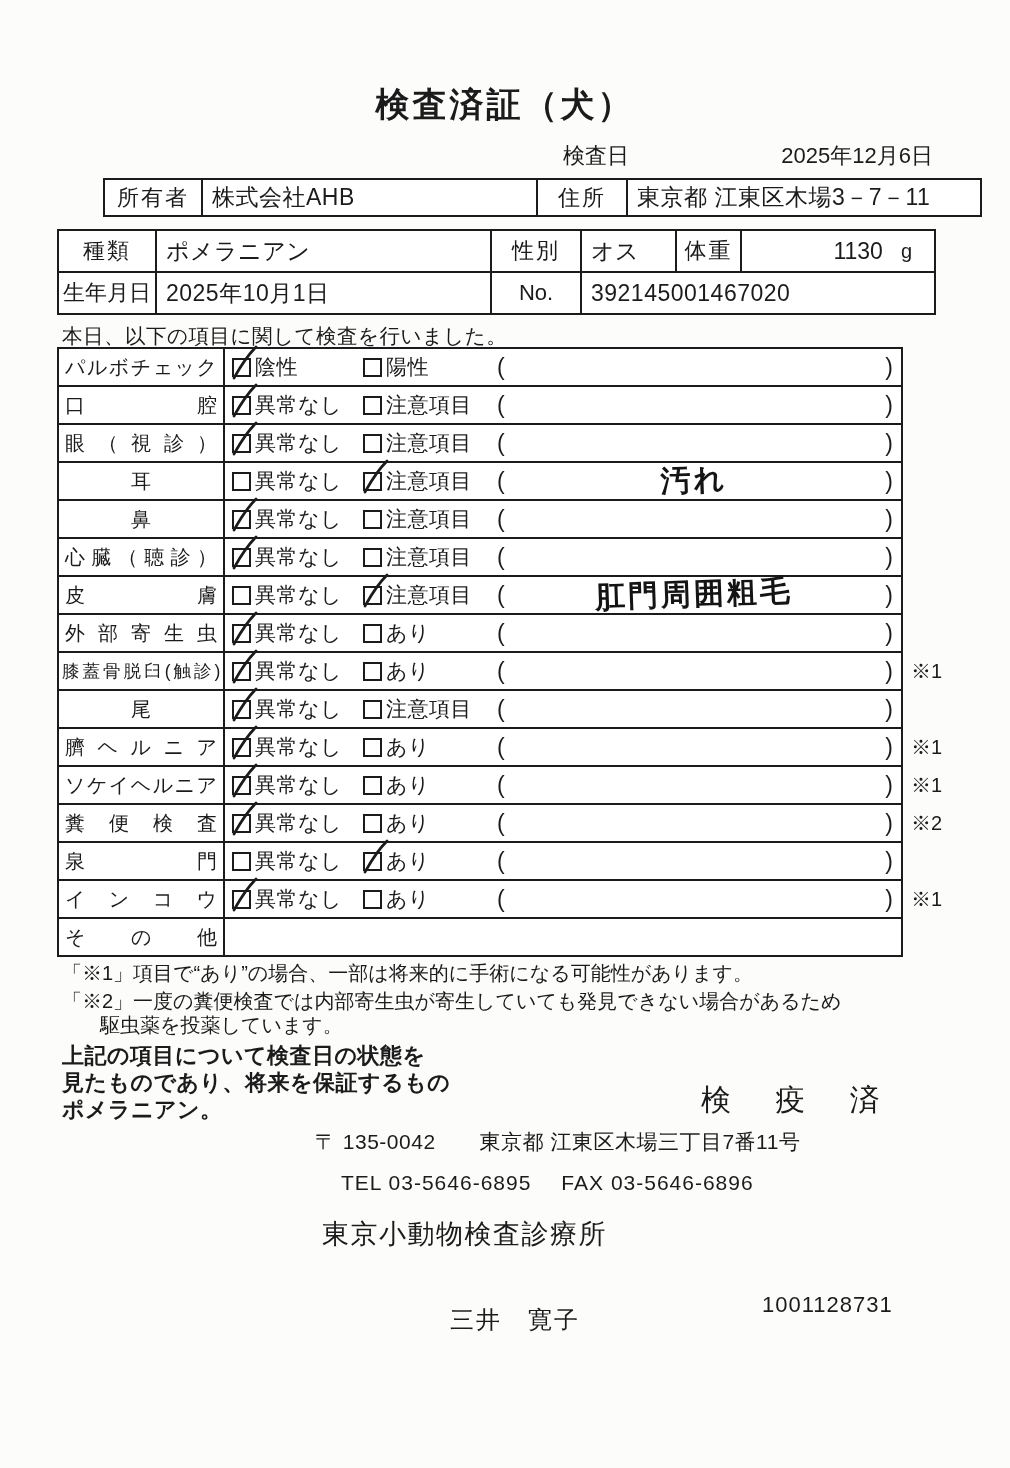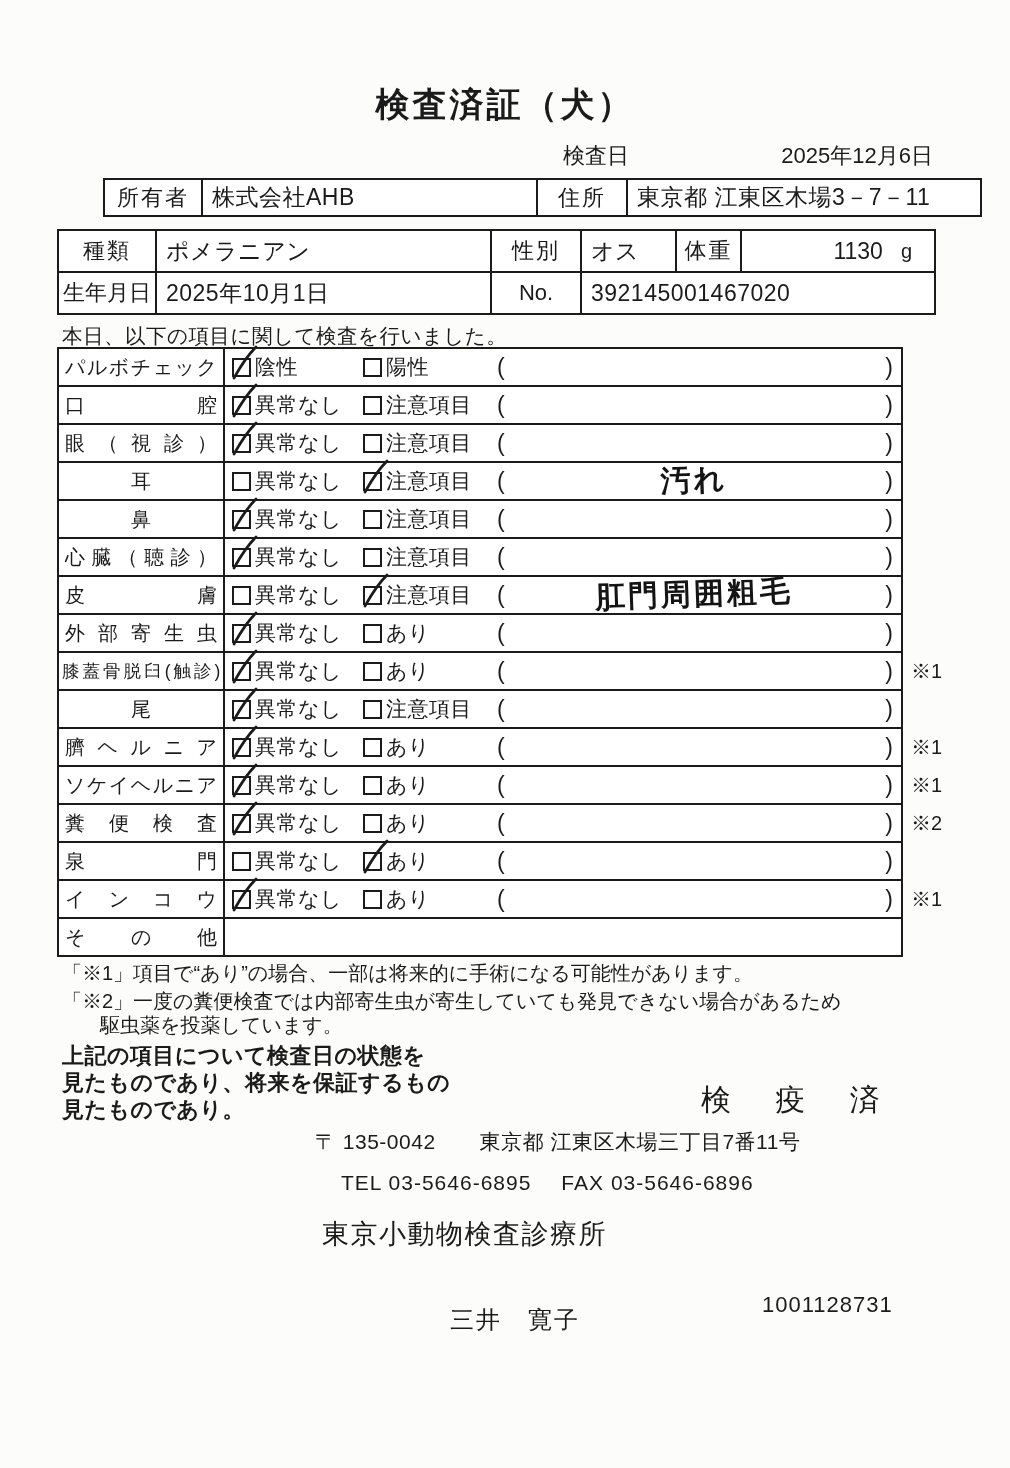--- a/index.html
+++ b/index.html
@@ -597,21 +597,21 @@
     </div>
     </div>
 
   <div class="note1">「※1」項目で“あり”の場合、一部は将来的に手術になる可能性があります。</div>
   <div class="note2">「※2」一度の糞便検査では内部寄生虫が寄生していても発見できない場合があるため</div>
   <div class="note2b">駆虫薬を投薬しています。</div>
 
   <div class="disclaimer">
     <div>上記の項目について検査日の状態を</div>
     <div>見たものであり、将来を保証するもの</div>
-    <div>見たものであり。</div>
+    <div>ポメラニアン。</div>
   </div>
 
   <div class="stamp">検 疫 済</div>
 
   <div class="addr">
     <span>〒 135-0042</span>
     <span>東京都 江東区木場三丁目7番11号</span>
   </div>
 
   <div class="tel">

